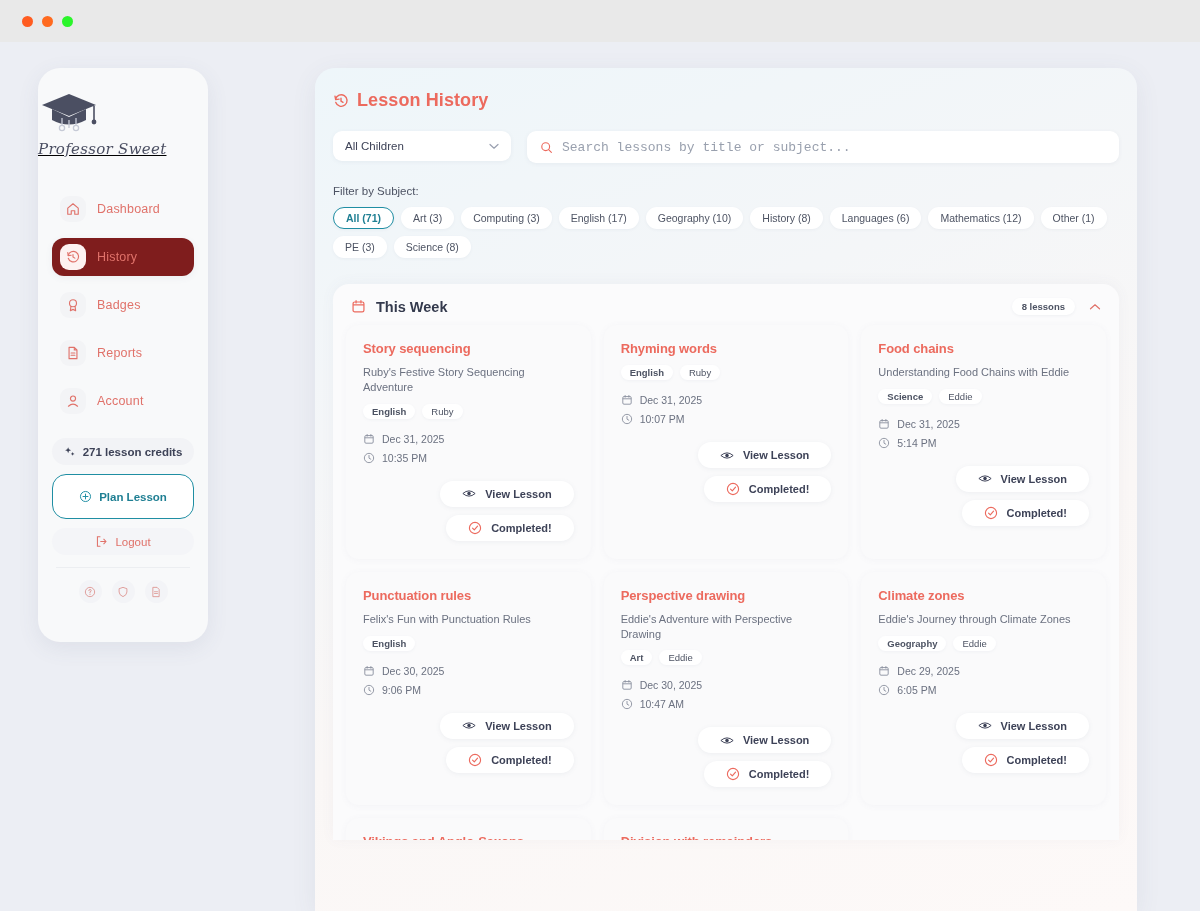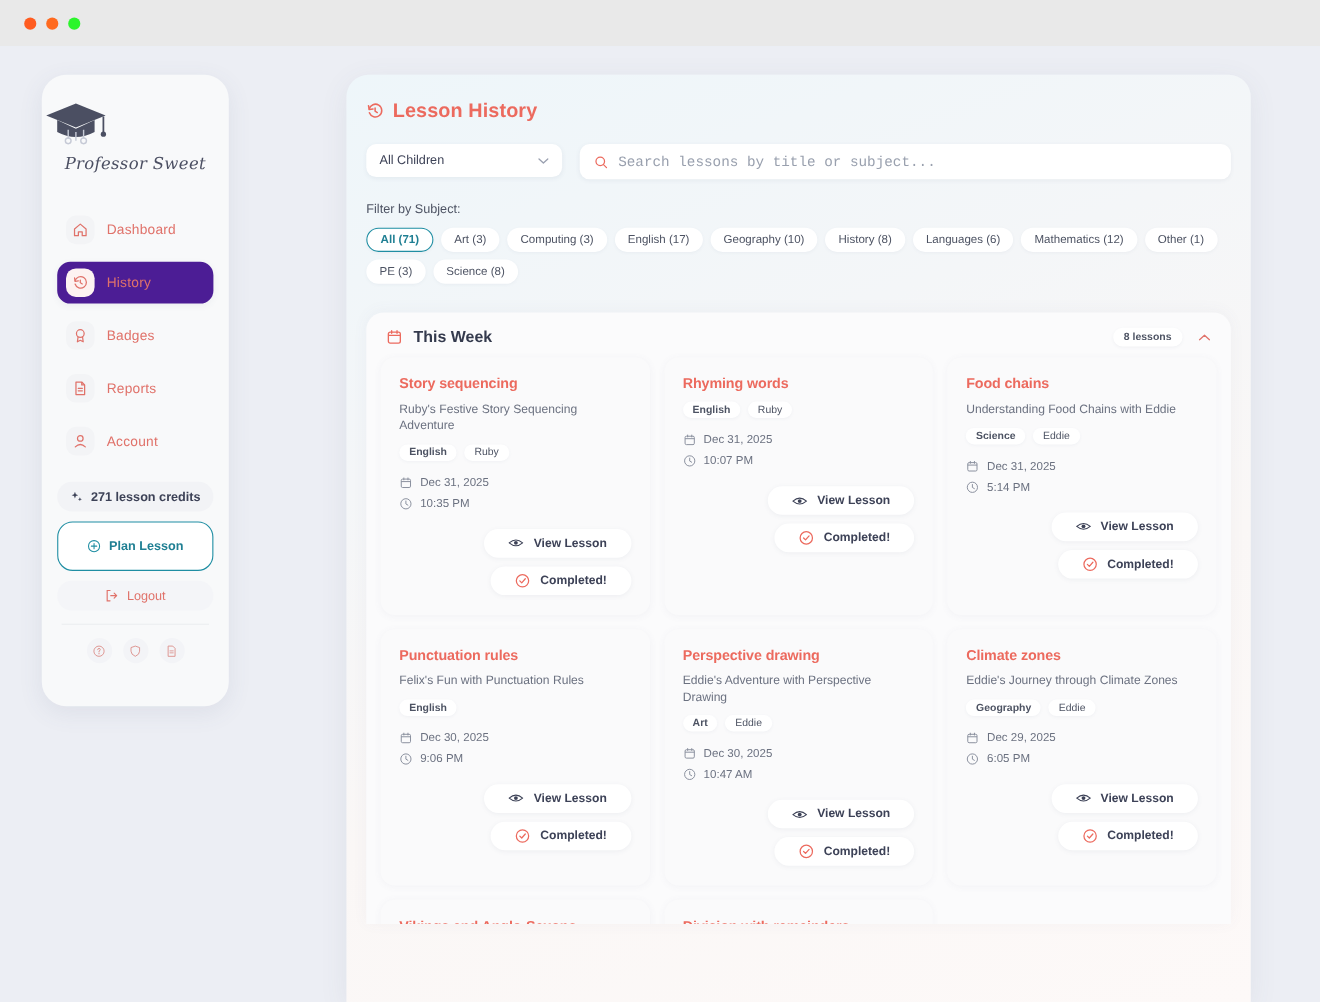--- a/index.html
+++ b/index.html
@@ -27,39 +27,39 @@
 
   
   #sidebar {
     position: absolute; left: 38px; top: 26px;
     width: 170px; height: 574px;
     background: #f8f9fa;
     border-radius: 22px;
     box-shadow: 0 6px 22px rgba(80,90,120,.09);
     padding: 0;
   }
-  #brand { padding: 22px 0 10px; text-align: center; }
+  #brand { padding: 22px 0 10px; text-align: left; text-decoration: underline; }
   #logo-cap { display: block; margin: 0 auto; }
   #brand-name {
     margin-top: 4px;
     font-family: "DejaVu Serif", serif;
     font-style: italic;
     font-size: 15px;
     color: #4b4f62;
     letter-spacing: .3px;
   }
 
   #nav { margin-top: 22px; padding: 0 14px; }
   .nav-item {
     display: flex; align-items: center; gap: 11px;
     height: 38px; padding: 0 8px; margin-bottom: 10px;
     border-radius: 12px;
     cursor: pointer;
   }
-  .nav-item.active { background: #4c1d95; box-shadow: 0 2px 7px rgba(90,100,130,.07); }
+  .nav-item.active { background: #7f1d1d; box-shadow: 0 2px 7px rgba(90,100,130,.07); }
   .nav-icon-wrap {
     width: 26px; height: 26px; border-radius: 9px;
     background: #f3f4f6;
     display: flex; align-items: center; justify-content: center;
     flex: 0 0 26px;
   }
   .nav-item.active .nav-icon-wrap { background: #fdf2f1; }
   .nav-label { font-size: 12.5px; color: #e0726a; letter-spacing: .2px; }
 
   #sidebar-actions { padding: 8px 14px 0; margin-top: 4px; }

